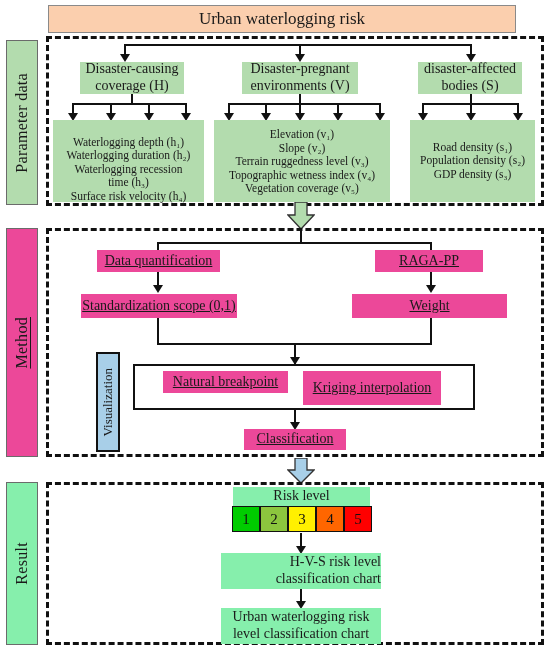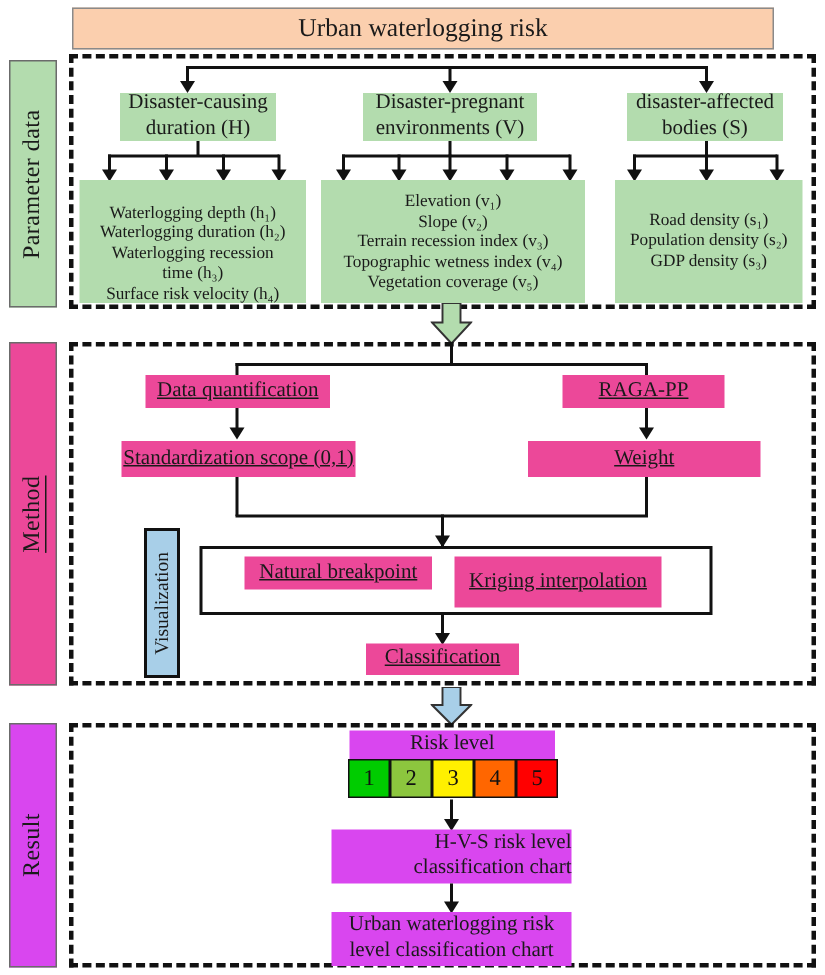--- a/index.html
+++ b/index.html
@@ -27,21 +27,21 @@
   }
 
   
   .node{
     position:absolute;box-sizing:border-box;
     display:flex;align-items:center;justify-content:center;
     text-align:center;line-height:1.18;
   }
   .green{background:#b3dcae;}
   .blue{background:#ec4899;text-decoration:underline;}
-  .yellow{background:#d946ef;}
+  .yellow{background:#86efac;}
   .peach{background:#fbcfae;border:1px solid #8a8a8a;}
 
   .f13{font-size:14px;}
   .f12{font-size:11.5px;}
 
   .title-bar{
     position:absolute;box-sizing:border-box;
     display:flex;align-items:center;justify-content:center;
     font-size:17px;
   }
@@ -107,21 +107,21 @@
 <div class="ln-h" style="left:124px;top:44px;width:347px;"></div>
 <div class="ln-v" style="left:124px;top:44px;height:12px;"></div>
 <div class="arrowhead" style="left:120px;top:54px;"></div>
 <div class="ln-v" style="left:299px;top:44px;height:12px;"></div>
 <div class="arrowhead" style="left:295px;top:54px;"></div>
 <div class="ln-v" style="left:470px;top:44px;height:12px;"></div>
 <div class="arrowhead" style="left:466px;top:54px;"></div>
 
 <div class="node green f13 multiline" style="left:80px;top:62px;width:104px;height:32px;">
   <div>Disaster-causing</div>
-  <div>duration (H)</div>
+  <div>coverage (H)</div>
 </div>
 <div class="node green f13 multiline" style="left:242px;top:62px;width:116px;height:32px;">
   <div>Disaster-pregnant</div>
   <div>environments (V)</div>
 </div>
 <div class="node green f13 multiline" style="left:418px;top:62px;width:104px;height:32px;">
   <div>disaster-affected</div>
   <div>bodies (S)</div>
 </div>
 
@@ -162,21 +162,21 @@
   <div>Waterlogging depth (h₁)</div>
   <div>Waterlogging duration (h₂)</div>
   <div>Waterlogging recession</div>
   <div>time (h₃)</div>
   <div>Surface risk velocity (h₄)</div>
 </div>
 
 <div class="node green f12 multiline" style="left:214px;top:120px;width:176px;height:82px;padding-top:2px;">
   <div>Elevation (v₁)</div>
   <div>Slope (v₂)</div>
-  <div>Terrain recession index (v₃)</div>
+  <div>Terrain ruggedness level (v₃)</div>
   <div>Topographic wetness index (v₄)</div>
   <div>Vegetation coverage (v₅)</div>
 </div>
 
 <div class="node green f12 multiline" style="left:410px;top:120px;width:125px;height:82px;">
   <div>Road density (s₁)</div>
   <div>Population density (s₂)</div>
   <div>GDP density (s₃)</div>
 </div>
 

